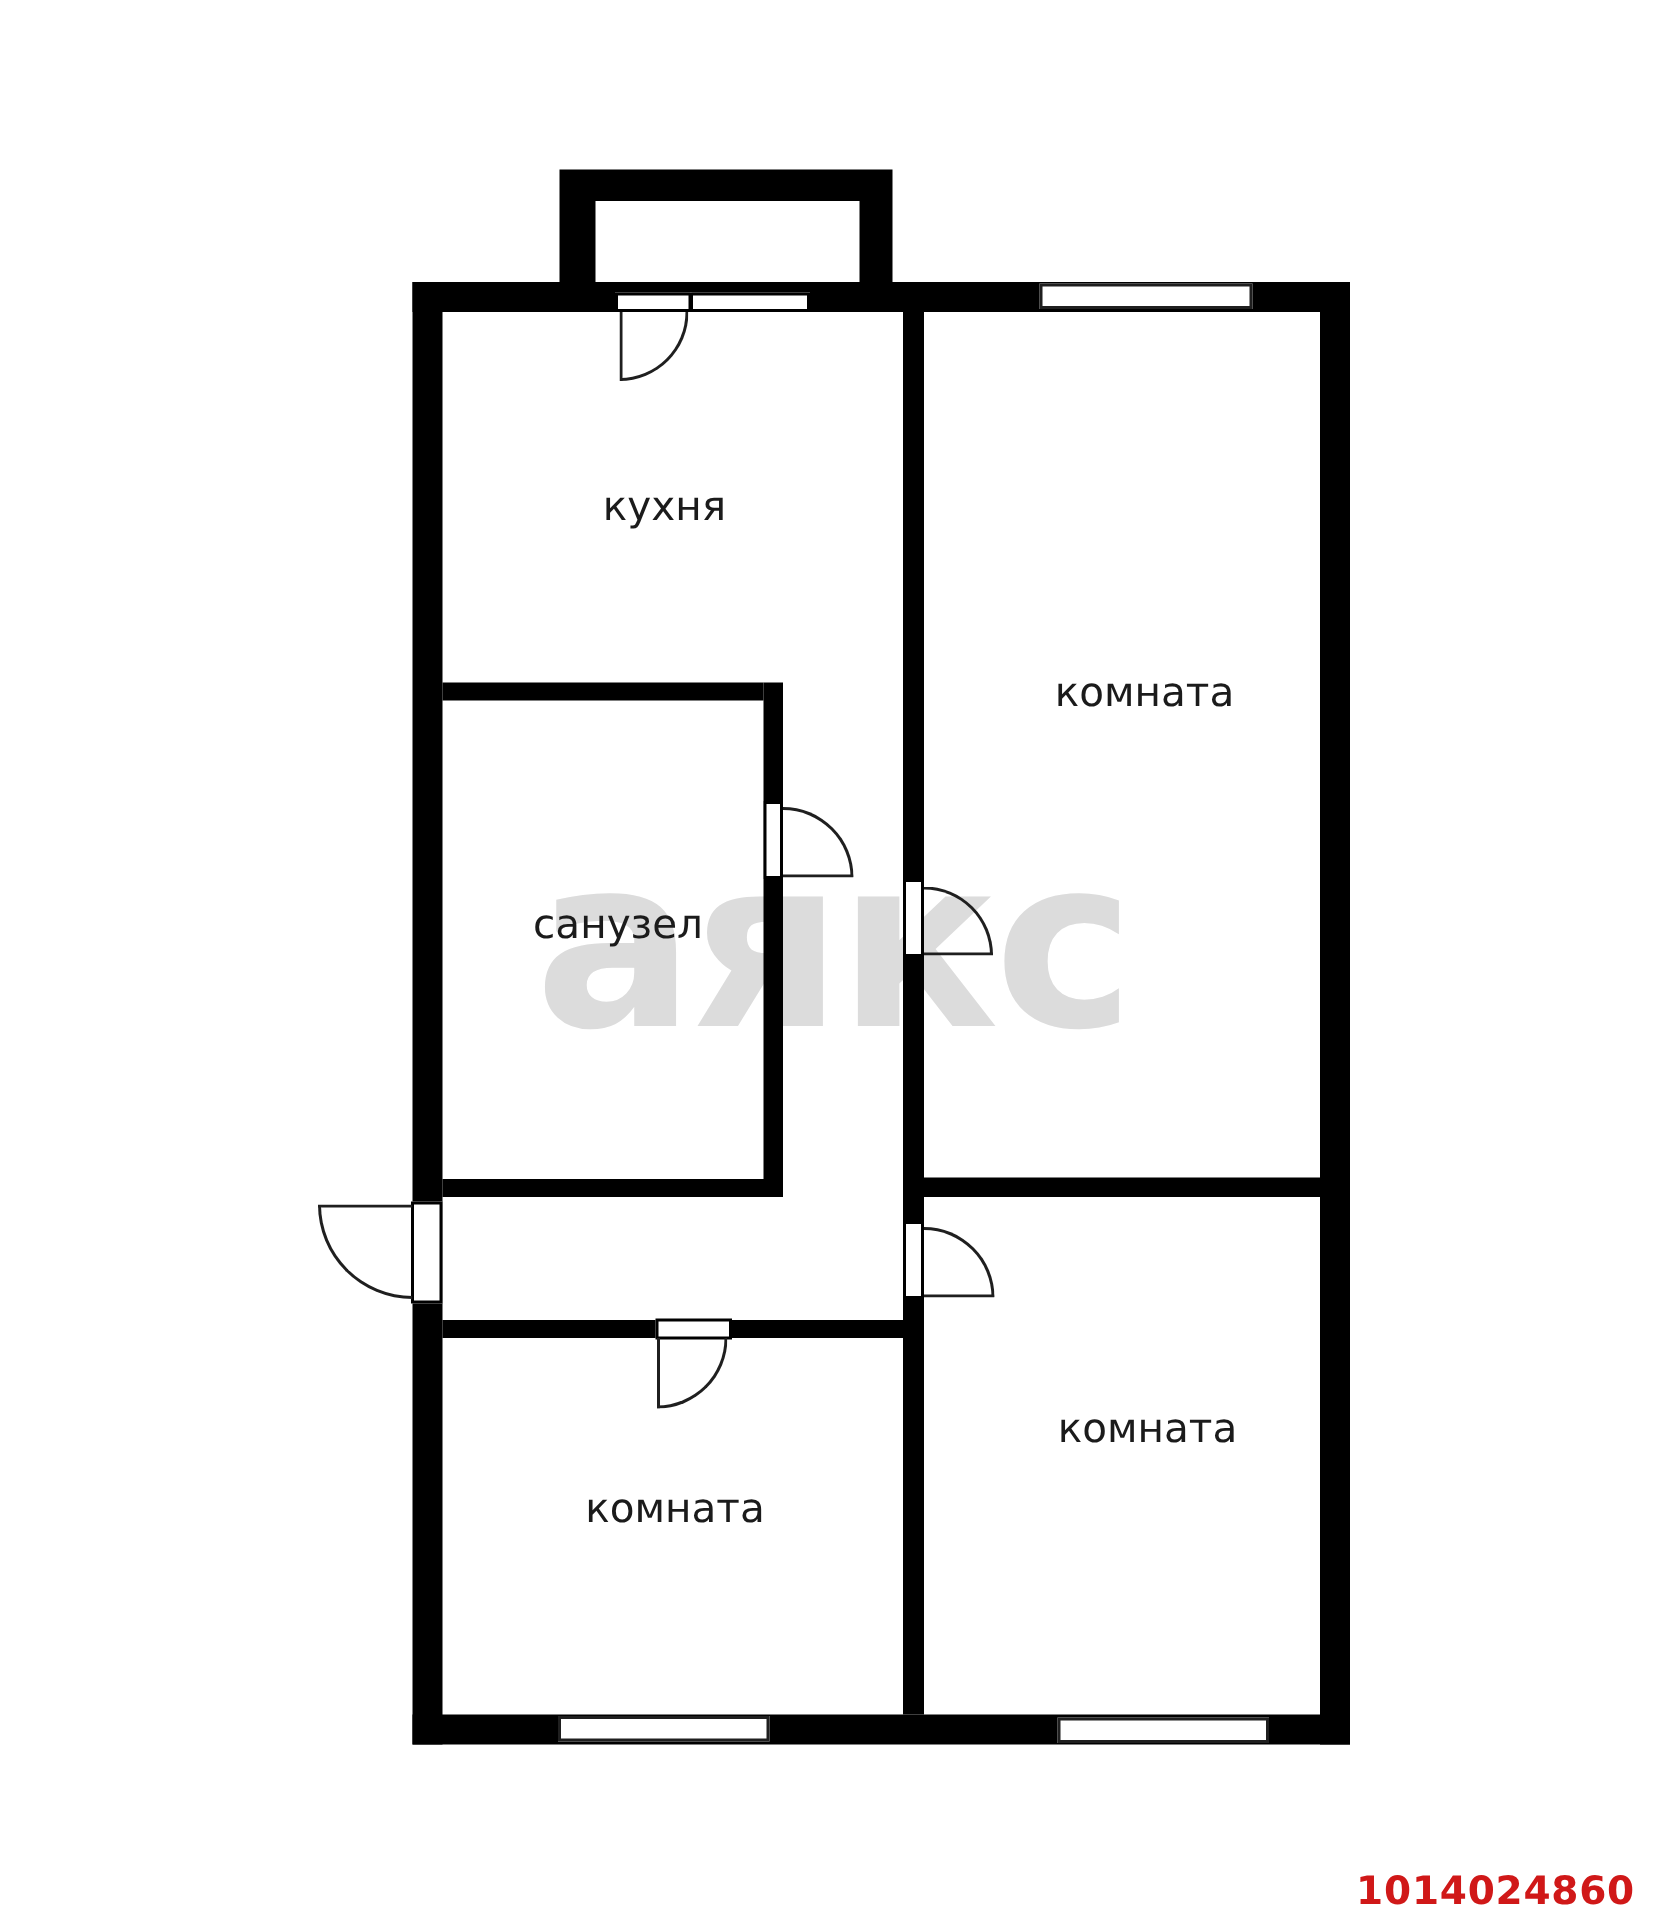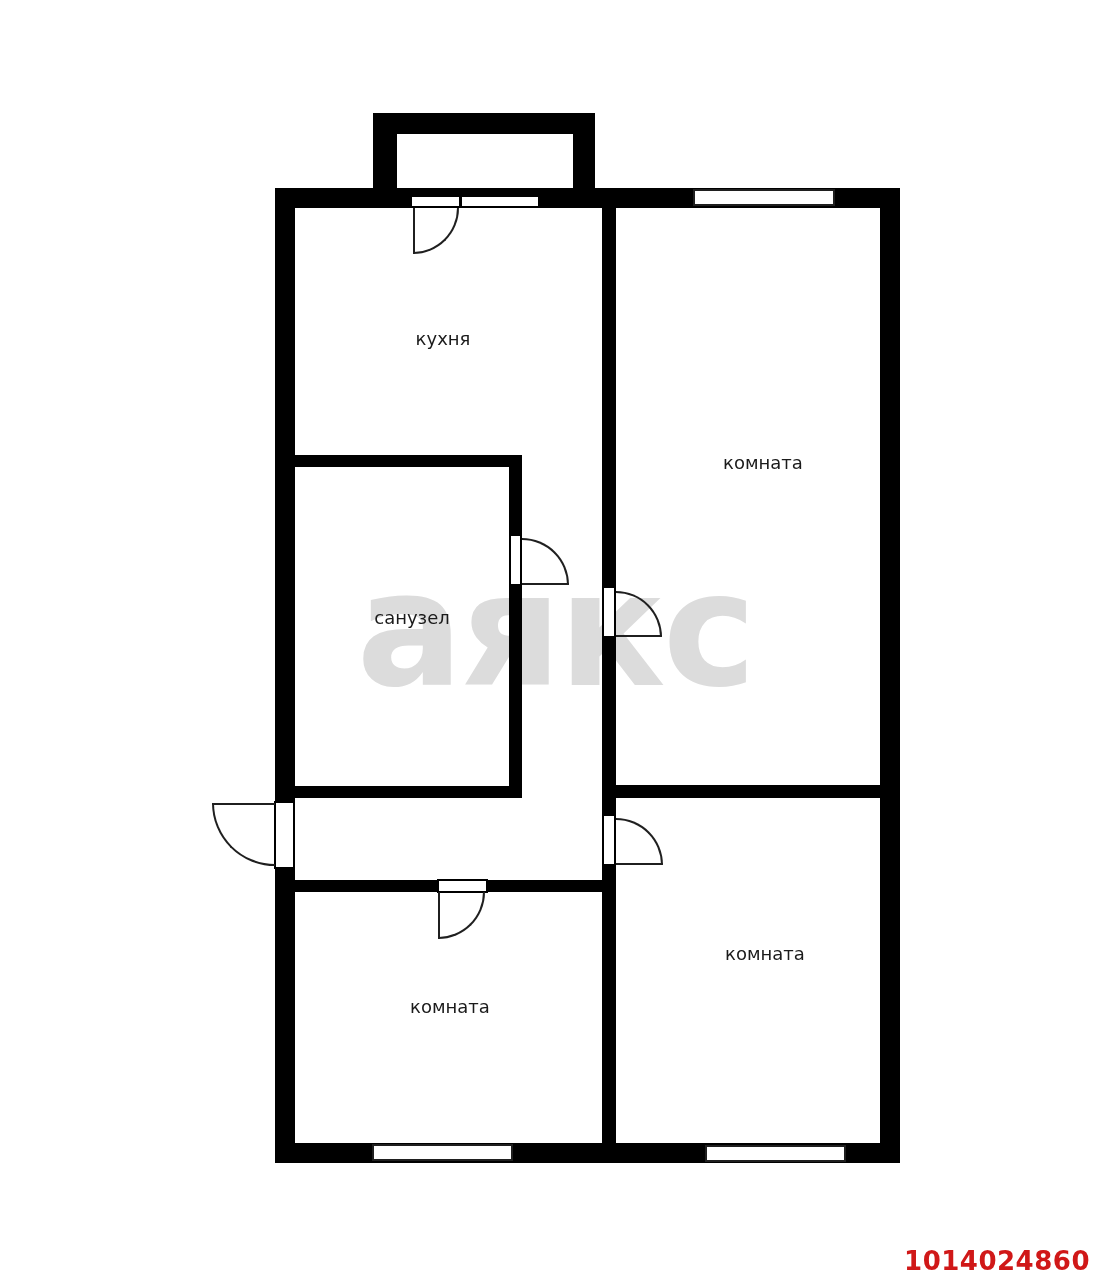--- a/index.html
+++ b/index.html
@@ -67,21 +67,21 @@
   
   .arc-sw {
     border-top: 2px solid var(--color-line, #222);
     border-left: 2px solid var(--color-line, #222);
     border-bottom: 2px solid var(--color-line, #222);
     border-bottom-left-radius: 100%;
   }
   .room-label {
     position: absolute;
     transform: translate(-50%, -50%);
-    font-size: 18px;
+    font-size: 27px;
     color: var(--color-label, #1b1b1b);
     white-space: nowrap;
     z-index: 4;
   }
   .watermark {
     position: absolute;
     left: 555px; top: 634px;
     transform: translate(-50%, -52%);
     font-size: 158px;
     font-weight: 700;

